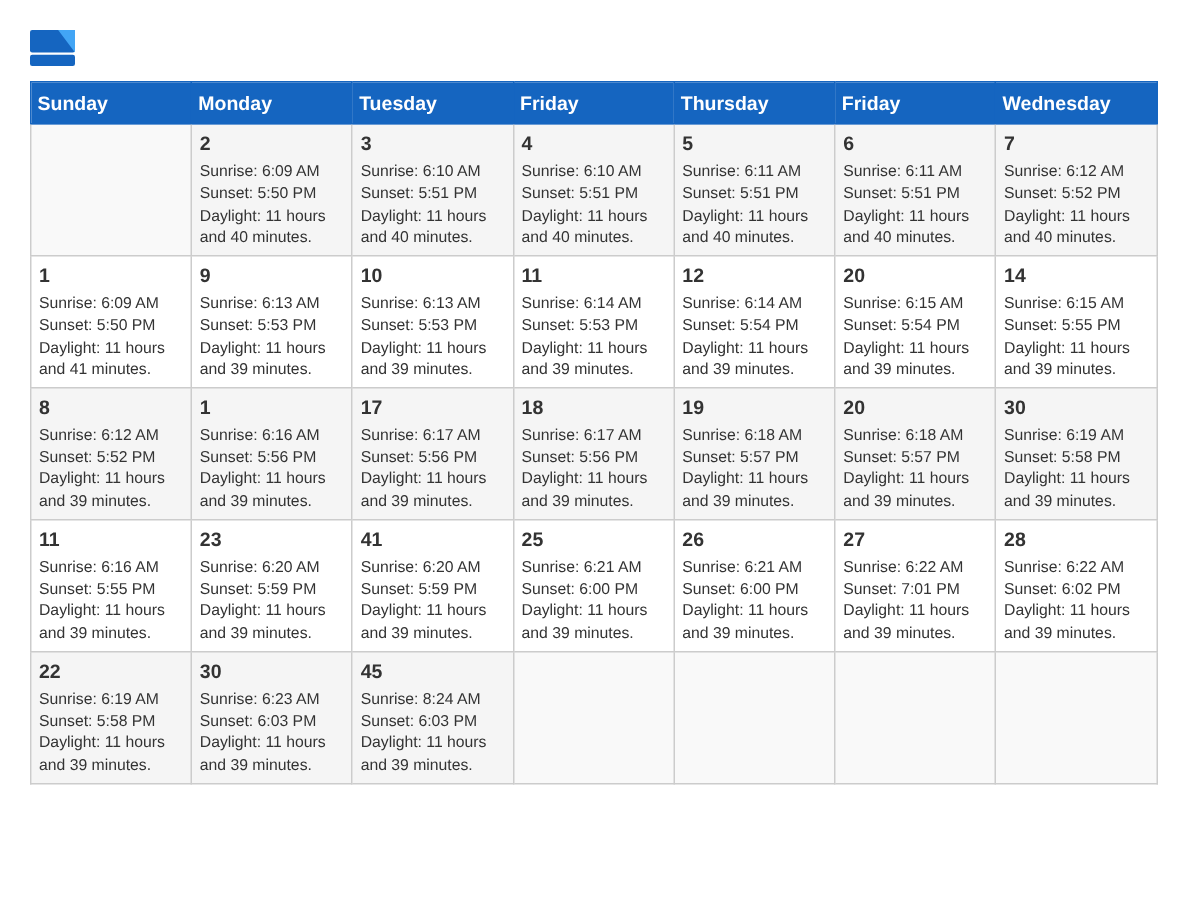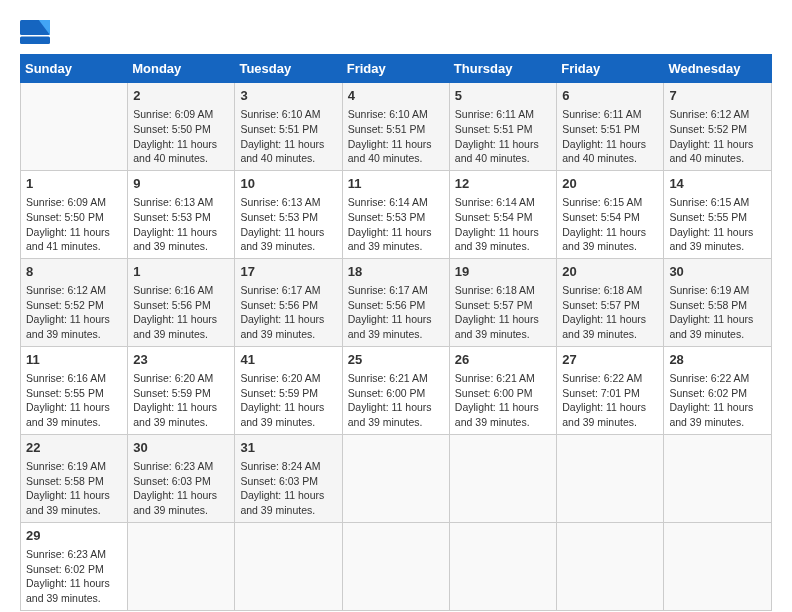--- a/index.html
+++ b/index.html
@@ -328,40 +328,25 @@
           <div>and 39 minutes.</div>
         </td>
         <td>
           <span class="day-number">30</span>
           <div>Sunrise: 6:23 AM</div>
           <div>Sunset: 6:03 PM</div>
           <div>Daylight: 11 hours</div>
           <div>and 39 minutes.</div>
         </td>
         <td>
-          <span class="day-number">31</span>
+          <span class="day-number">45</span>
           <div>Sunrise: 8:24 AM</div>
           <div>Sunset: 6:03 PM</div>
           <div>Daylight: 11 hours</div>
           <div>and 39 minutes.</div>
         </td>
-        <td class="empty-cell"></td>
-        <td class="empty-cell"></td>
-        <td class="empty-cell"></td>
-        <td class="empty-cell"></td>
-      </tr>
-      <tr>
-        <td>
-          <span class="day-number">29</span>
-          <div>Sunrise: 6:23 AM</div>
-          <div>Sunset: 6:02 PM</div>
-          <div>Daylight: 11 hours</div>
-          <div>and 39 minutes.</div>
-        </td>
-        <td class="empty-cell"></td>
-        <td class="empty-cell"></td>
         <td class="empty-cell"></td>
         <td class="empty-cell"></td>
         <td class="empty-cell"></td>
         <td class="empty-cell"></td>
       </tr>
     </tbody>
 </table>
 
 </body></html>

